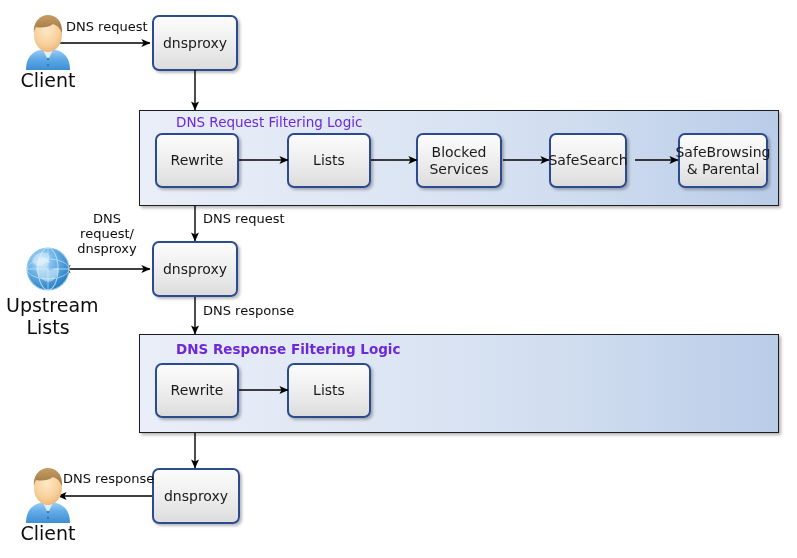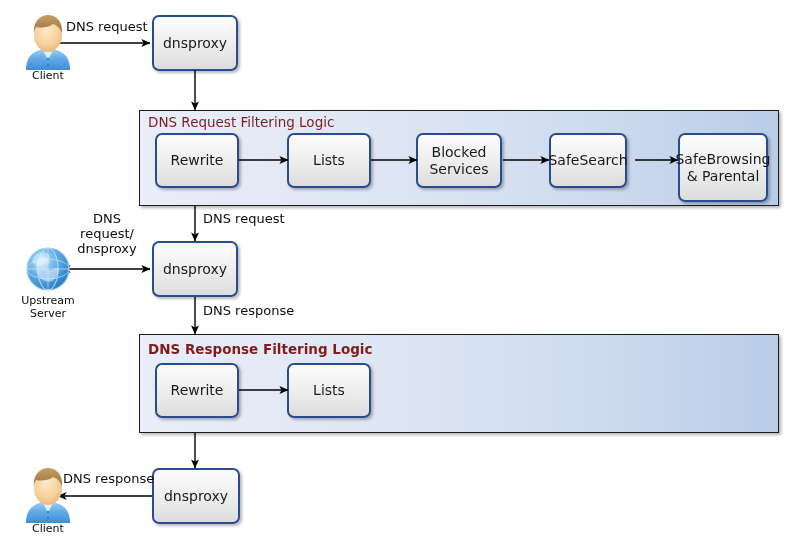--- a/index.html
+++ b/index.html
@@ -40,36 +40,37 @@
     position: absolute;
     box-sizing: border-box;
     border: 1.5px solid #1d1d1d;
     background: linear-gradient(to right, #e9eef8 0%, #dfe7f4 35%, #cfdcef 70%, #b9cce8 100%);
     box-shadow: 2px 2px 3px rgba(0,0,0,0.3);
     z-index: 2;
   }
   .panel-title {
     position: absolute;
     font-size: 13.5px;
-    color: #7f1d1d;
+    color: #6d28d9;
     white-space: nowrap;
     z-index: 5;
+    margin-left: 28px;
   }
   .edge-label {
     position: absolute;
     font-size: 13px;
     color: #0d0d0d;
     white-space: pre-line;
     line-height: 1.15;
     z-index: 9;
   }
   .edge-label.center { text-align: center; }
   .actor-label {
     position: absolute;
-    font-size: 11px;
+    font-size: 19px;
     color: #0d0d0d;
     text-align: center;
     white-space: pre-line;
     line-height: 1.15;
     z-index: 9;
   }
   .actor {
     position: absolute;
     z-index: 8;
   }
@@ -164,21 +165,21 @@
       <ellipse cx="26" cy="26" rx="21" ry="21" fill="none" stroke="#89c4ea" stroke-width="1.1" opacity="0.85"></ellipse>
       <ellipse cx="26" cy="26" rx="10" ry="21" fill="none" stroke="#bfe2fa" stroke-width="1.1" opacity="0.8"></ellipse>
       <line x1="5" y1="26" x2="47" y2="26" stroke="#bfe2fa" stroke-width="1.1" opacity="0.8"></line>
       <ellipse cx="26" cy="26" rx="21" ry="10" fill="none" stroke="#bfe2fa" stroke-width="1" opacity="0.7"></ellipse>
       <line x1="26" y1="5" x2="26" y2="47" stroke="#bfe2fa" stroke-width="1" opacity="0.7"></line>
       <path d="M17,15 C21,13 26,15 28,19 C25,21 24,25 27,27 C31,28 33,24 36,25 C38,29 35,35 30,38 C25,40 19,37 16,32 C13,26 14,19 17,15 Z" fill="#dff0fb" opacity="0.55"></path>
       <ellipse cx="19" cy="16" rx="9" ry="6" fill="#ffffff" opacity="0.35" transform="rotate(-25 19 16)"></ellipse>
     </svg>
   </div>
   <div class="actor-label" style="left:6px; top:295px; width:84px;">Upstream
-Server</div>
+Lists</div>
 
   <div class="actor" style="left:20px; top:465px; width:56px; height:58px;">
     <svg width="56" height="58" viewBox="0 0 56 58">
       <path d="M6,58 C6,43 15,37 28,37 C41,37 50,43 50,58 Z" fill="url(#shirtGrad)"></path>
       <path d="M22,36 L28,48 L34,36 C31,39 25,39 22,36 Z" fill="#eaf4fd" opacity="0.9"></path>
       <circle cx="28" cy="47" r="1.2" fill="#2f7ec0"></circle>
       <circle cx="28" cy="53" r="1.2" fill="#2f7ec0"></circle>
       <ellipse cx="28" cy="23" rx="14" ry="17" fill="url(#skinGrad)"></ellipse>
       <path d="M14,21 C13,8 22,3 28,3 C35,3 43,8 42,21 C40,16 37,13 33,12 C28,16 20,16 16,15 C15,17 14,19 14,21 Z" fill="url(#hairGrad)"></path>
     </svg>
@@ -195,21 +196,21 @@
 
   <div class="node" style="left:152px; top:241px; width:86px; height:56px;">dnsproxy</div>
 
   <div class="node" style="left:152px; top:468px; width:88px; height:56px;">dnsproxy</div>
 
   <div class="node" style="left:155px; top:133px; width:84px; height:55px;">Rewrite</div>
   <div class="node" style="left:287px; top:133px; width:84px; height:55px;">Lists</div>
   <div class="node" style="left:416px; top:133px; width:86px; height:55px;">Blocked
 Services</div>
   <div class="node" style="left:549px; top:133px; width:78px; height:55px;">SafeSearch</div>
-  <div class="node" style="left:678px; top:133px; width:90px; height:69px;">SafeBrowsing
+  <div class="node" style="left:678px; top:133px; width:90px; height:55px;">SafeBrowsing
 &amp; Parental</div>
 
   <div class="node" style="left:155px; top:363px; width:84px; height:55px;">Rewrite</div>
   <div class="node" style="left:287px; top:363px; width:84px; height:55px;">Lists</div>
 
   <div class="edge-label" style="left:66px; top:20px;">DNS request</div>
 
   <div class="edge-label center" style="left:68px; top:212px; width:78px;">DNS
 request/
 dnsproxy</div>

